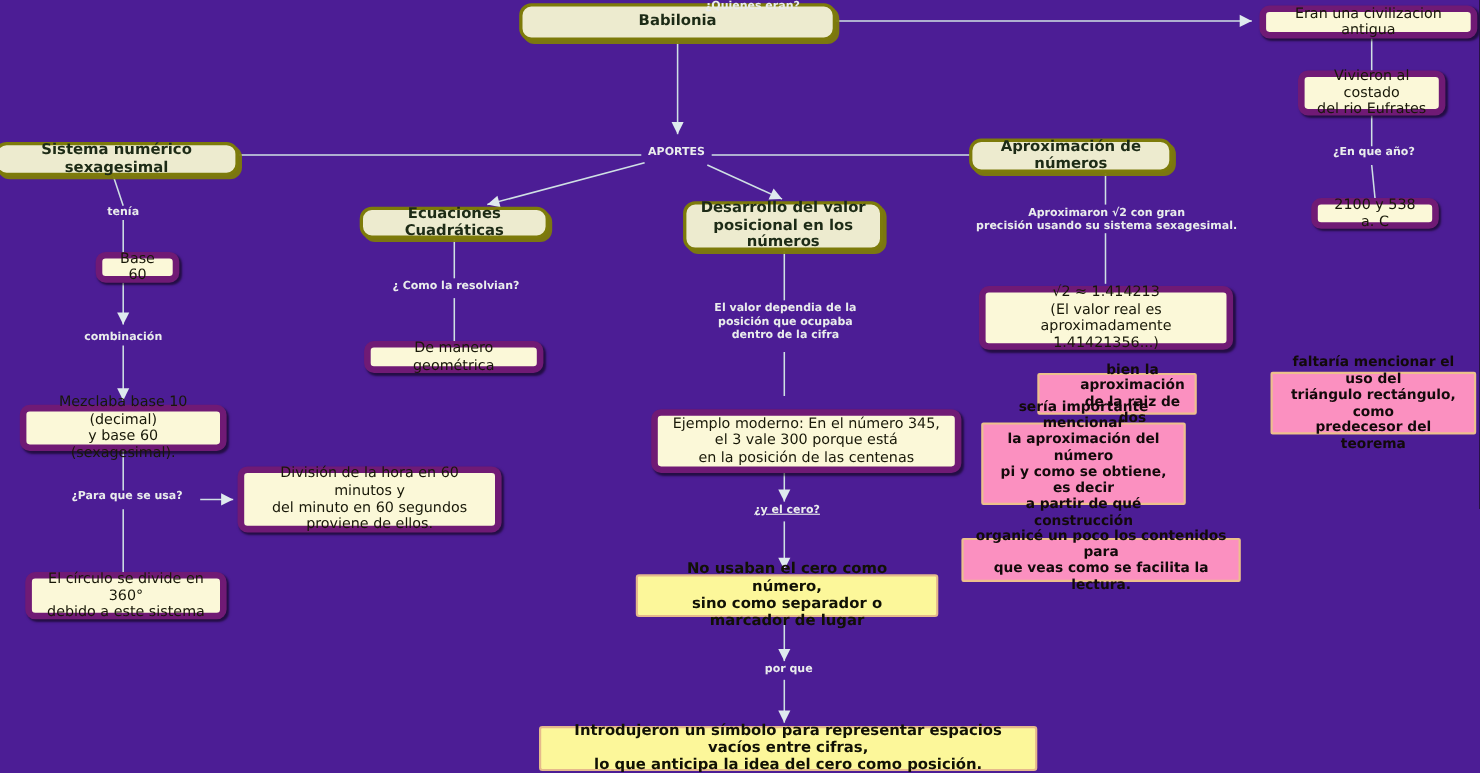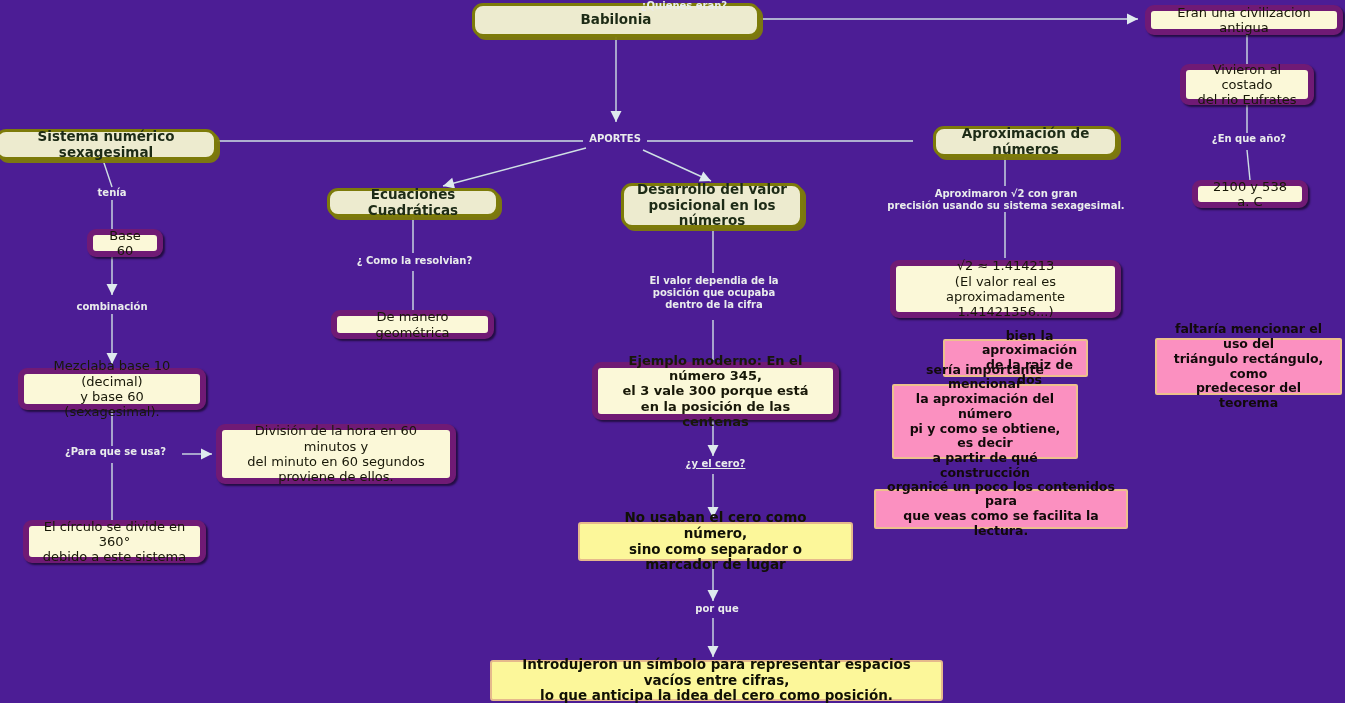--- a/index.html
+++ b/index.html
@@ -200,28 +200,28 @@
 y base 60 (sexagesimal).</div>
       <div class="node n-leaf" style="left: 216px; top: 424px; width: 240px; height: 60px;">División de la hora en 60 minutos y
 del minuto en 60 segundos
 proviene de ellos.</div>
       <div class="node n-leaf" style="left: 23px; top: 520px; width: 183px; height: 43px;">El círculo se divide en 360°
 debido a este sistema</div>
       <div class="node n-main" style="left: 327px; top: 188px; width: 172px; height: 29px;">Ecuaciones Cuadráticas</div>
       <div class="node n-leaf" style="left: 331px; top: 310px; width: 163px; height: 29px;">De manero geométrica</div>
       <div class="node n-main" style="left: 621px; top: 183px; width: 182px; height: 45px;">Desarrollo del valor
 posicional en los números</div>
-      <div class="node n-leaf" style="left: 592px; top: 362px; width: 247px; height: 58px; font-weight: bold;">Ejemplo moderno: En el número 345,
+      <div class="node n-leaf" style="left: 592px; top: 372px; width: 282px; height: 58px;">Ejemplo moderno: En el número 345,
 el 3 vale 300 porque está
 en la posición de las centenas</div>
       <div class="node n-yellow" style="left: 578px; top: 522px; width: 275px; height: 39px;">No usaban el cero como número,
 sino como separador o marcador de lugar</div>
       <div class="node n-yellow" style="left: 490px; top: 660px; width: 453px; height: 41px;">Introdujeron un símbolo para representar espacios vacíos entre cifras,
 lo que anticipa la idea del cero como posición.</div>
-      <div class="node n-main" style="left: 933px; top: 126px; width: 185px; height: 31px;">Aproximación de números</div>
+      <div class="node n-main" style="left: 881px; top: 126px; width: 185px; height: 31px;">Aproximación de números</div>
       <div class="node n-leaf" style="left: 890px; top: 260px; width: 231px; height: 58px;">√2 ≈ 1.414213
 (El valor real es
 aproximadamente 1.41421356...)</div>
       <div class="node n-pink" style="left: 943px; top: 339px; width: 145px; height: 38px; padding-left: 36px;">bien la aproximación
 de la raiz de dos</div>
       <div class="node n-pink" style="left: 892px; top: 384px; width: 186px; height: 75px;">sería importante mencionar
 la aproximación del número
 pi y como se obtiene, es decir
 a partir de qué construcción</div>
       <div class="node n-pink" style="left: 1155px; top: 338px; width: 187px; height: 57px;">faltaría mencionar el uso del

